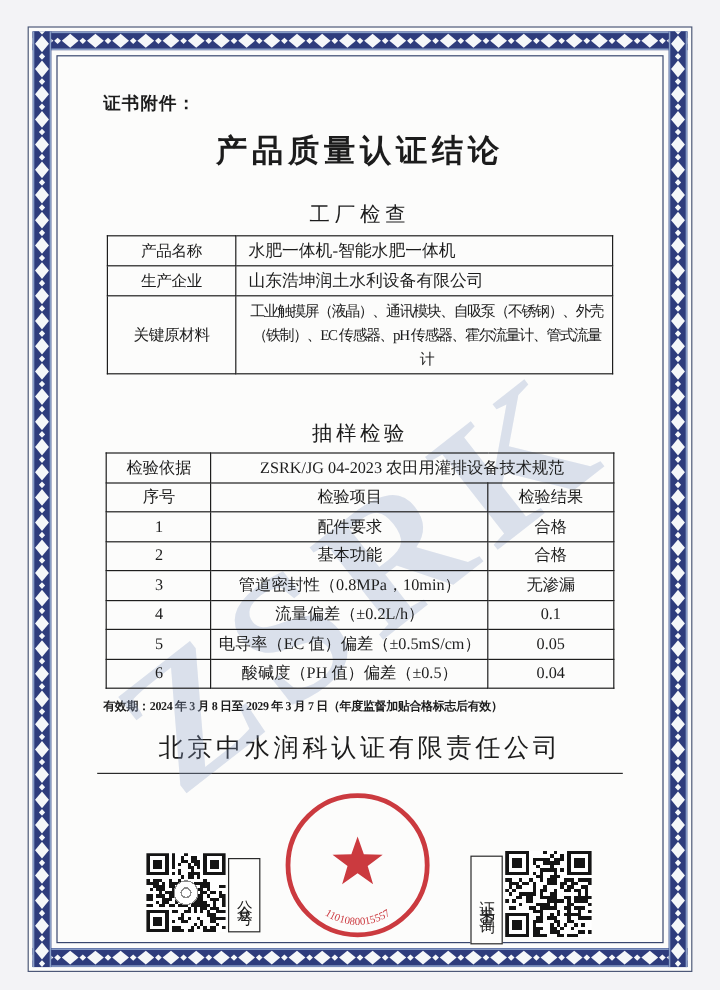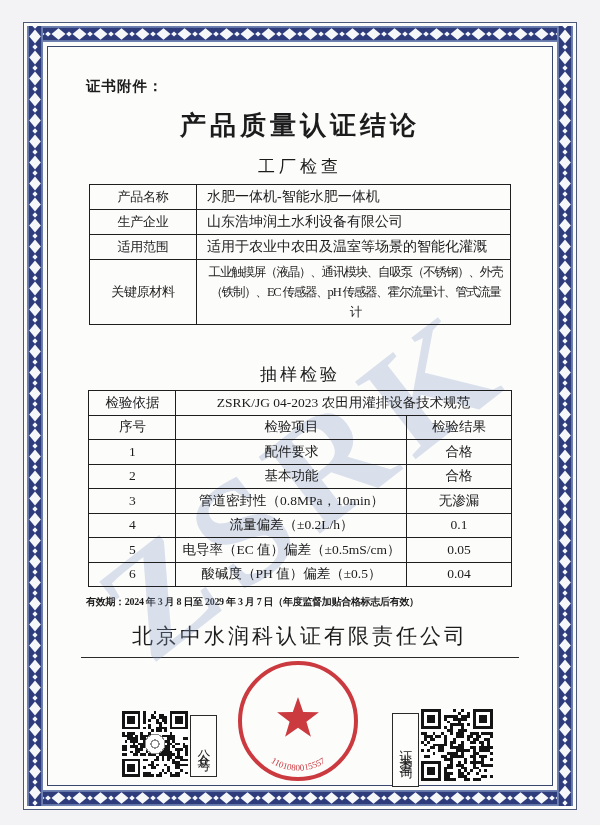--- a/index.html
+++ b/index.html
@@ -23,21 +23,21 @@
 
   .watermark{
     position:absolute; left:254px; top:436px;
     transform:translate(-50%,-50%) rotate(-38deg);
     font-size:150px; letter-spacing:14px; font-weight:bold;
     color:rgba(139,160,198,0.30); white-space:nowrap; pointer-events:none;
   }
 
   .attachment-label{margin:30px 0 0 38px; font-size:14.5px; font-weight:bold; letter-spacing:1px;}
   .page-title{margin-top:12px; text-align:center; font-size:26px; font-weight:bold; letter-spacing:4px;font-family:Liberation Serif, serif;}
-  .section-title{margin-top:12px; text-align:center; font-size:17px; letter-spacing:4px;}
+  .section-title{margin-top:24px; text-align:center; font-size:17px; letter-spacing:4px;}
   .section-title.sampling{margin-top:38px; letter-spacing:3px;}
 
   table{border-collapse:collapse; table-layout:fixed; width:422px; margin:6px auto 0; position:relative; z-index:1;}
   th,td{border:1.5px solid #1e1e1e; vertical-align:middle; font-weight:400; overflow:hidden;font-family:Liberation Serif, serif;}
   .t1 col.c-label{width:107px;}
   .t1 th{font-size:13px; text-align:center; letter-spacing:-0.3px; padding:0 1px;}
   .t1 td{font-size:14px; text-align:left; padding:2px 4px 2px 10px;}
   .t1 tr{height:25px;}
   .t1 tr.tall{height:46px;}
   .t1 tr.tall td{font-size:12.5px; letter-spacing:-1.2px; line-height:20px; padding-left:8px;text-align:center;}
@@ -370,24 +370,20 @@
           <col>
         </colgroup>
       <tbody>
           <tr>
             <th>产品名称</th>
             <td>水肥一体机-智能水肥一体机</td>
           </tr>
           <tr>
             <th>生产企业</th>
             <td>山东浩坤润土水利设备有限公司</td>
-          </tr>
-          <tr>
-            <th>适用范围</th>
-            <td>适用于农业中农田及温室等场景的智能化灌溉</td>
           </tr>
           <tr class="tall">
             <th>关键原材料</th>
             <td>工业触摸屏（液晶）、通讯模块、自吸泵（不锈钢）、外壳（铁制）、EC 传感器、pH 传感器、霍尔流量计、管式流量计</td>
           </tr>
         </tbody>
     </table>
 
     <div class="section-title sampling">抽样检验</div>
 

